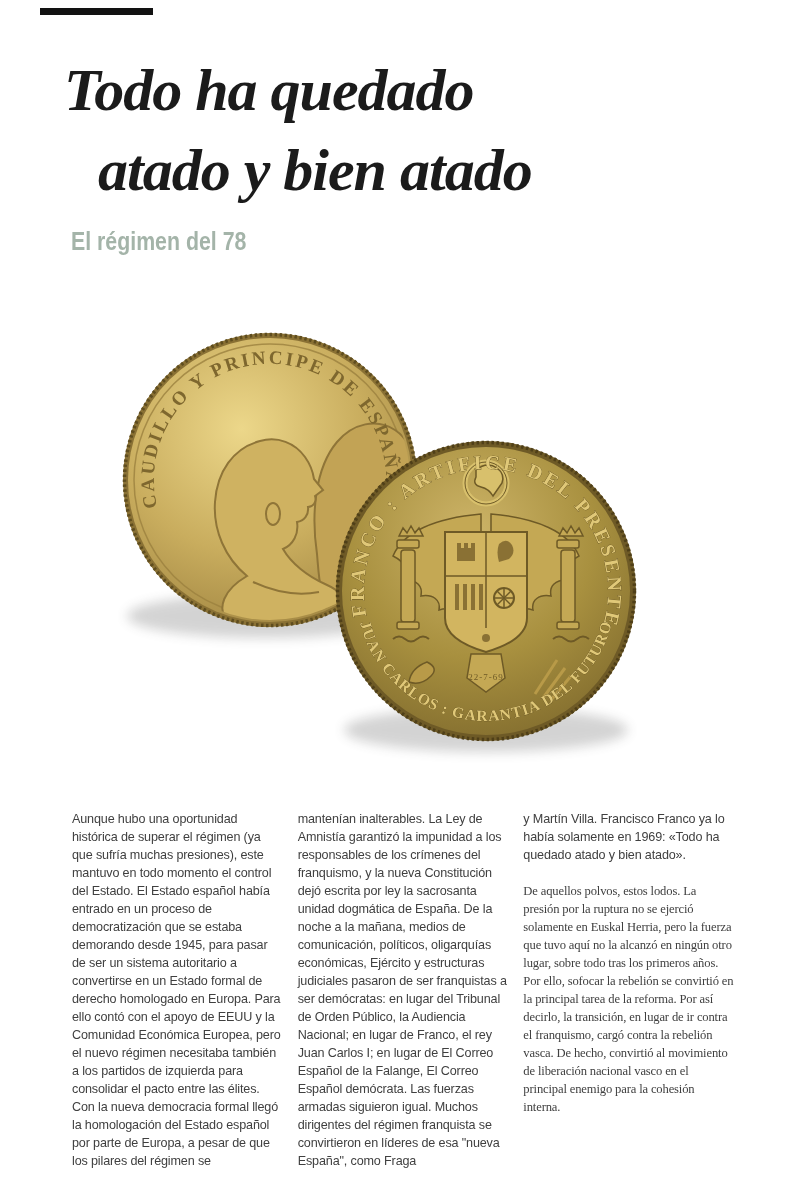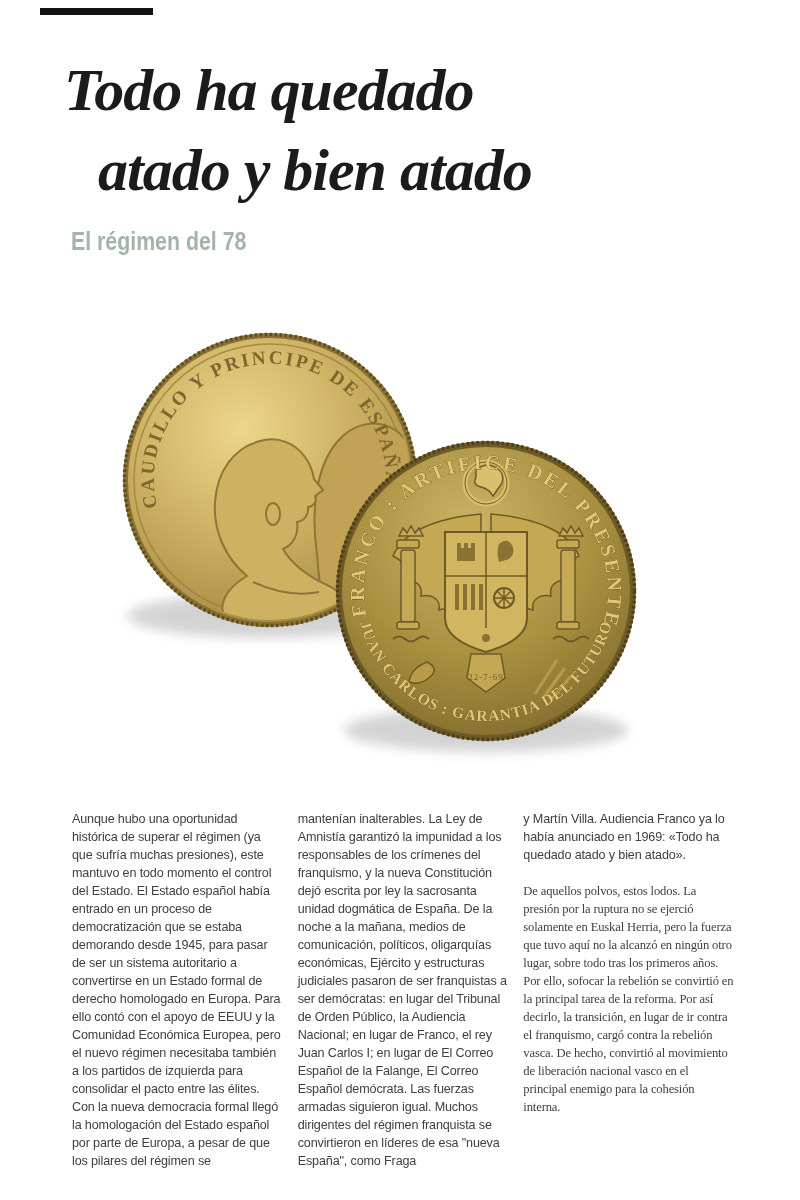--- a/index.html
+++ b/index.html
@@ -160,16 +160,16 @@
 </svg>
 
 <div class="columns">
   <div class="col">
     <p>Aunque hubo una oportunidad histórica de superar el régimen (ya que sufría muchas presiones), este mantuvo en todo momento el control del Estado. El Estado español había entrado en un proceso de democratización que se estaba demorando desde 1945, para pasar de ser un sistema autoritario a convertirse en un Estado formal de derecho homologado en Europa. Para ello contó con el apoyo de EEUU y la Comunidad Económica Europea, pero el nuevo régimen necesitaba también a los partidos de izquierda para consolidar el pacto entre las élites. Con la nueva democracia formal llegó la homologación del Estado español por parte de Europa, a pesar de que los pilares del régimen se</p>
   </div>
   <div class="col">
     <p>mantenían inalterables. La Ley de Amnistía garantizó la impunidad a los responsables de los crímenes del franquismo, y la nueva Constitución dejó escrita por ley la sacrosanta unidad dogmática de España. De la noche a la mañana, medios de comunicación, políticos, oligarquías económicas, Ejército y estructuras judiciales pasaron de ser franquistas a ser demócratas: en lugar del Tribunal de Orden Público, la Audiencia Nacional; en lugar de Franco, el rey Juan Carlos I; en lugar de El Correo Español de la Falange, El Correo Español demócrata. Las fuerzas armadas siguieron igual. Muchos dirigentes del régimen franquista se convirtieron en líderes de esa "nueva España", como Fraga</p>
   </div>
   <div class="col">
-    <p>y Martín Villa. Audiencia Franco ya lo había anunciado en 1969: «Todo ha quedado atado y bien atado».</p>
+    <p>y Martín Villa. Francisco Franco ya lo había solamente en 1969: «Todo ha quedado atado y bien atado».</p>
     <p>De aquellos polvos, estos lodos. La presión por la ruptura no se ejerció solamente en Euskal Herria, pero la fuerza que tuvo aquí no la alcanzó en ningún otro lugar, sobre todo tras los primeros años. Por ello, sofocar la rebelión se convirtió en la principal tarea de la reforma. Por así decirlo, la transición, en lugar de ir contra el franquismo, cargó contra la rebelión vasca. De hecho, convirtió al movimiento de liberación nacional vasco en el principal enemigo para la cohesión interna.</p>
   </div>
 </div>
 
 </body></html>

